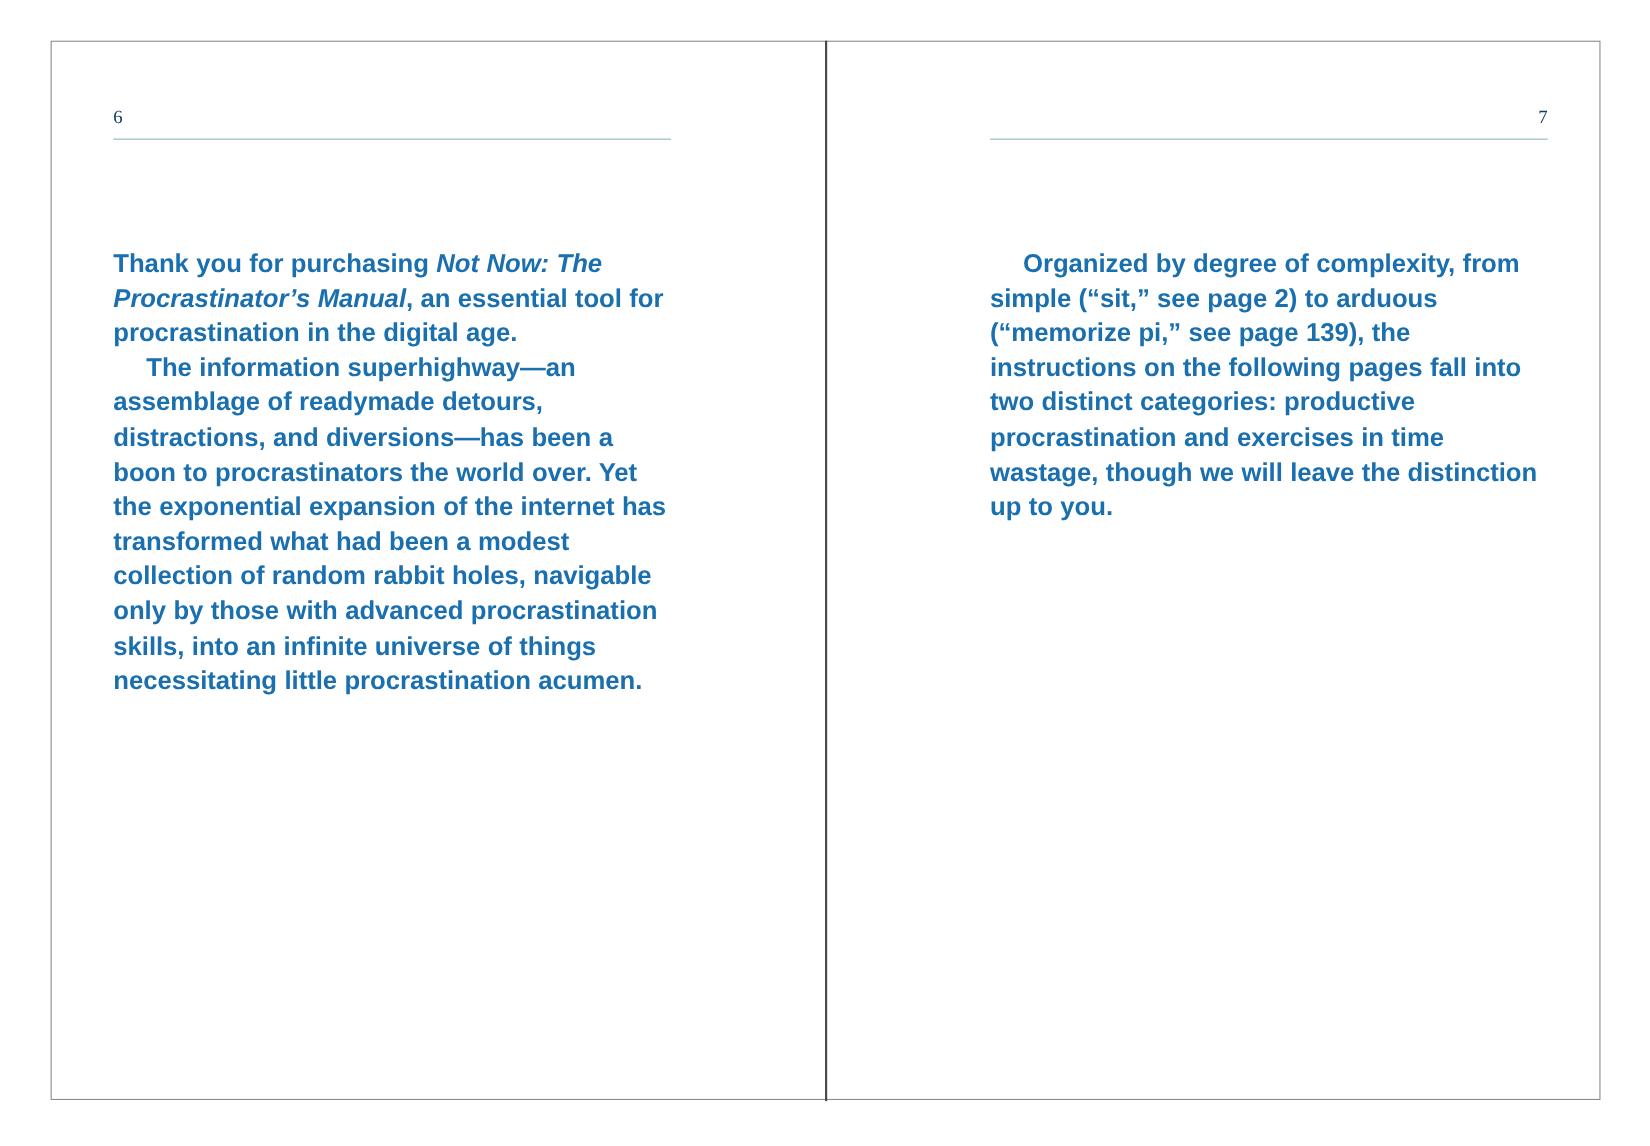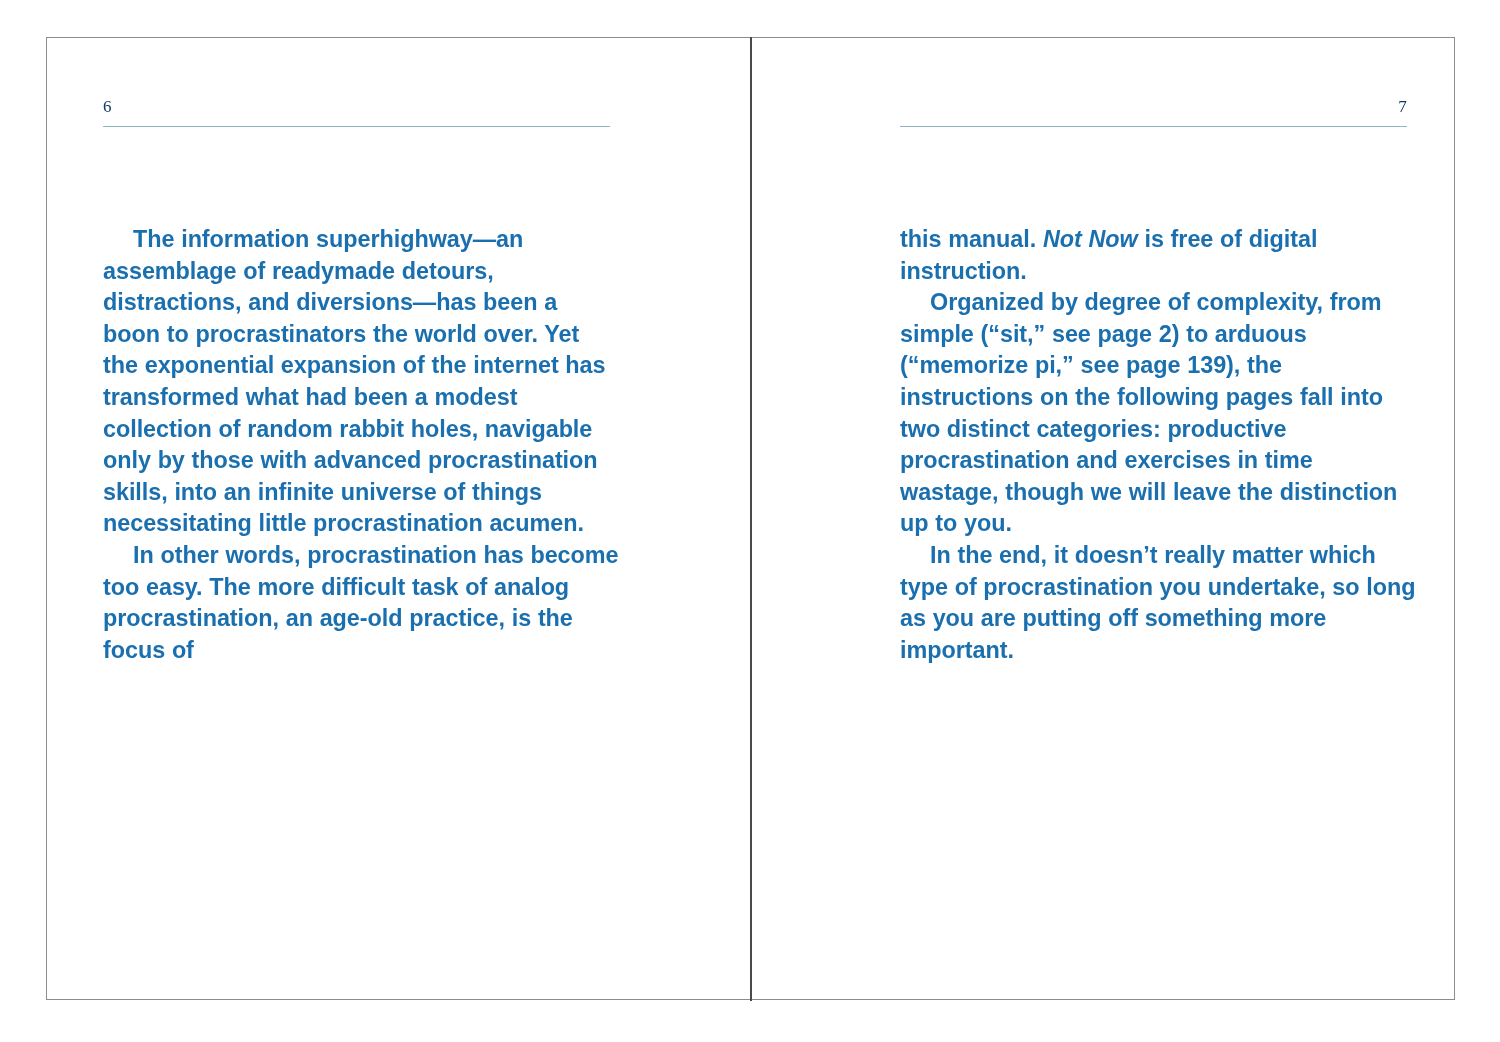--- a/index.html
+++ b/index.html
@@ -104,30 +104,28 @@
 <div id="spread">
 
   <div id="gutter"></div>
 
   <div class="page" id="page-left">
     <div class="runhead">
       <div class="folio">6</div>
       <div class="headrule"></div>
     </div>
     <div class="col" id="left-col">
+        <p><span>Thank you for purchasing </span><em>Not Now: The Procrastinator’s Manual</em><span>, an essential tool for procrastination in the digital age.</span></p>
         <p class="indent"><span>The information superhighway—an assemblage of readymade detours, distractions, and diversions—has been a boon to procrastinators the world over. Yet the exponential expansion of the internet has transformed what had been a modest collection of random rabbit holes, navigable only by those with advanced procrastination skills, into an infinite universe of things necessitating little procrastination acumen.</span></p>
-        <p class="indent"><span>In other words, procrastination has become too easy. The more difficult task of analog procrastination, an age-old practice, is the focus of</span></p>
       </div>
   </div>
 
   <div class="page" id="page-right">
     <div class="runhead">
       <div class="folio">7</div>
       <div class="headrule"></div>
     </div>
     <div class="col" id="right-col">
-        <p><span>this manual. </span><em>Not Now</em><span> is free of digital instruction.</span></p>
         <p class="indent"><span>Organized by degree of complexity, from simple (“sit,” see page 2) to arduous (“memorize pi,” see page 139), the instructions on the following pages fall into two distinct categories: productive procrastination and exercises in time wastage, though we will leave the distinction up to you.</span></p>
-        <p class="indent"><span>In the end, it doesn’t really matter which type of procrastination you undertake, so long as you are putting off something more important.</span></p>
       </div>
   </div>
 
 </div>
 
 </body></html>

